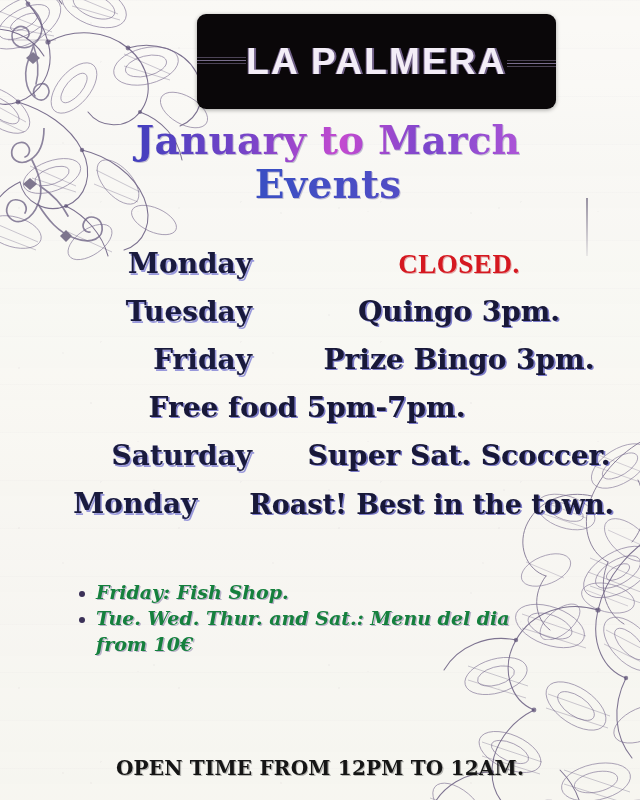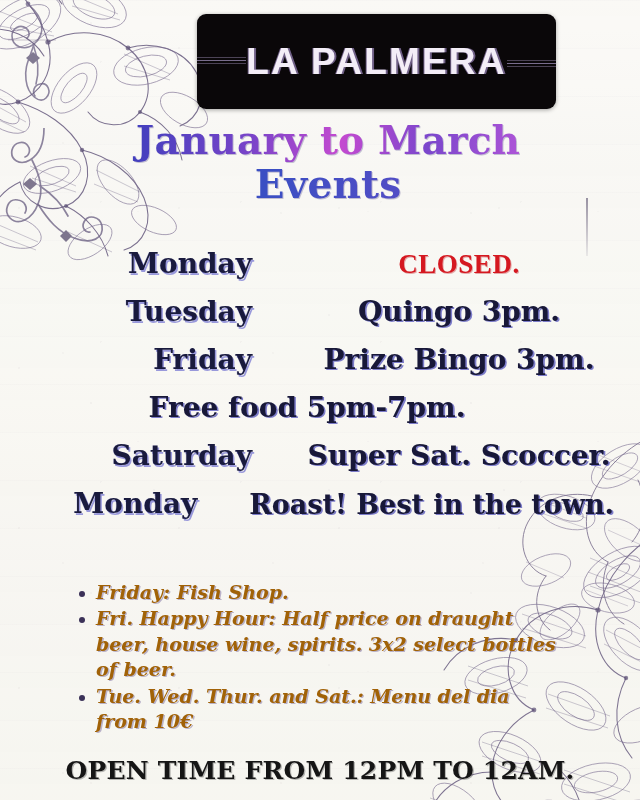--- a/index.html
+++ b/index.html
@@ -188,21 +188,21 @@
     padding: 0 0 0 22px;
     list-style: none;
   }
   .notes li {
     position: relative;
     font-family: "DejaVu Serif", serif;
     font-weight: 700;
     font-style: italic;
     font-size: 19px;
     line-height: 1.34;
-    color: #a16207;
+    color: #15803d;
     text-shadow: 1.4px 1.2px 0 rgba(110,95,150,.45);
     margin-bottom: 1px;
   }
   .notes li::before {
     content: "";
     position: absolute;
     left: -17px;
     top: 11px;
     width: 6px;
     height: 6px;
@@ -211,21 +211,21 @@
   }
 
   
   .footer {
     position: absolute;
     left: 0; right: 0;
     top: 756px;
     text-align: center;
     font-family: "DejaVu Serif", serif;
     font-weight: 700;
-    font-size: 25px;
+    font-size: 20px;
     letter-spacing: .2px;
     color: #151515;
     text-shadow: 1.2px 1px 0 rgba(60,60,60,.35);
   }
 
   
   .accent-line {
     position: absolute;
     left: 586px;
     top: 198px;
@@ -454,19 +454,18 @@
 
     <div class="sched-row">
       <div class="day">Monday</div>
       <div class="event long">Roast! Best in the town.</div>
     </div>
 
   </div>
 
   <ul class="notes">
     <li>Friday: Fish Shop.</li>
-    <li>Fri. Happy Hour: Half price on draught beer, house wine, spirits. 3x2 select bottles of beer.</li>
     <li>Tue. Wed. Thur. and Sat.: Menu del dia from 10€</li>
   </ul>
 
   <div class="footer">OPEN TIME FROM 12PM TO 12AM.</div>
 
 </div>
 
 </body></html>

